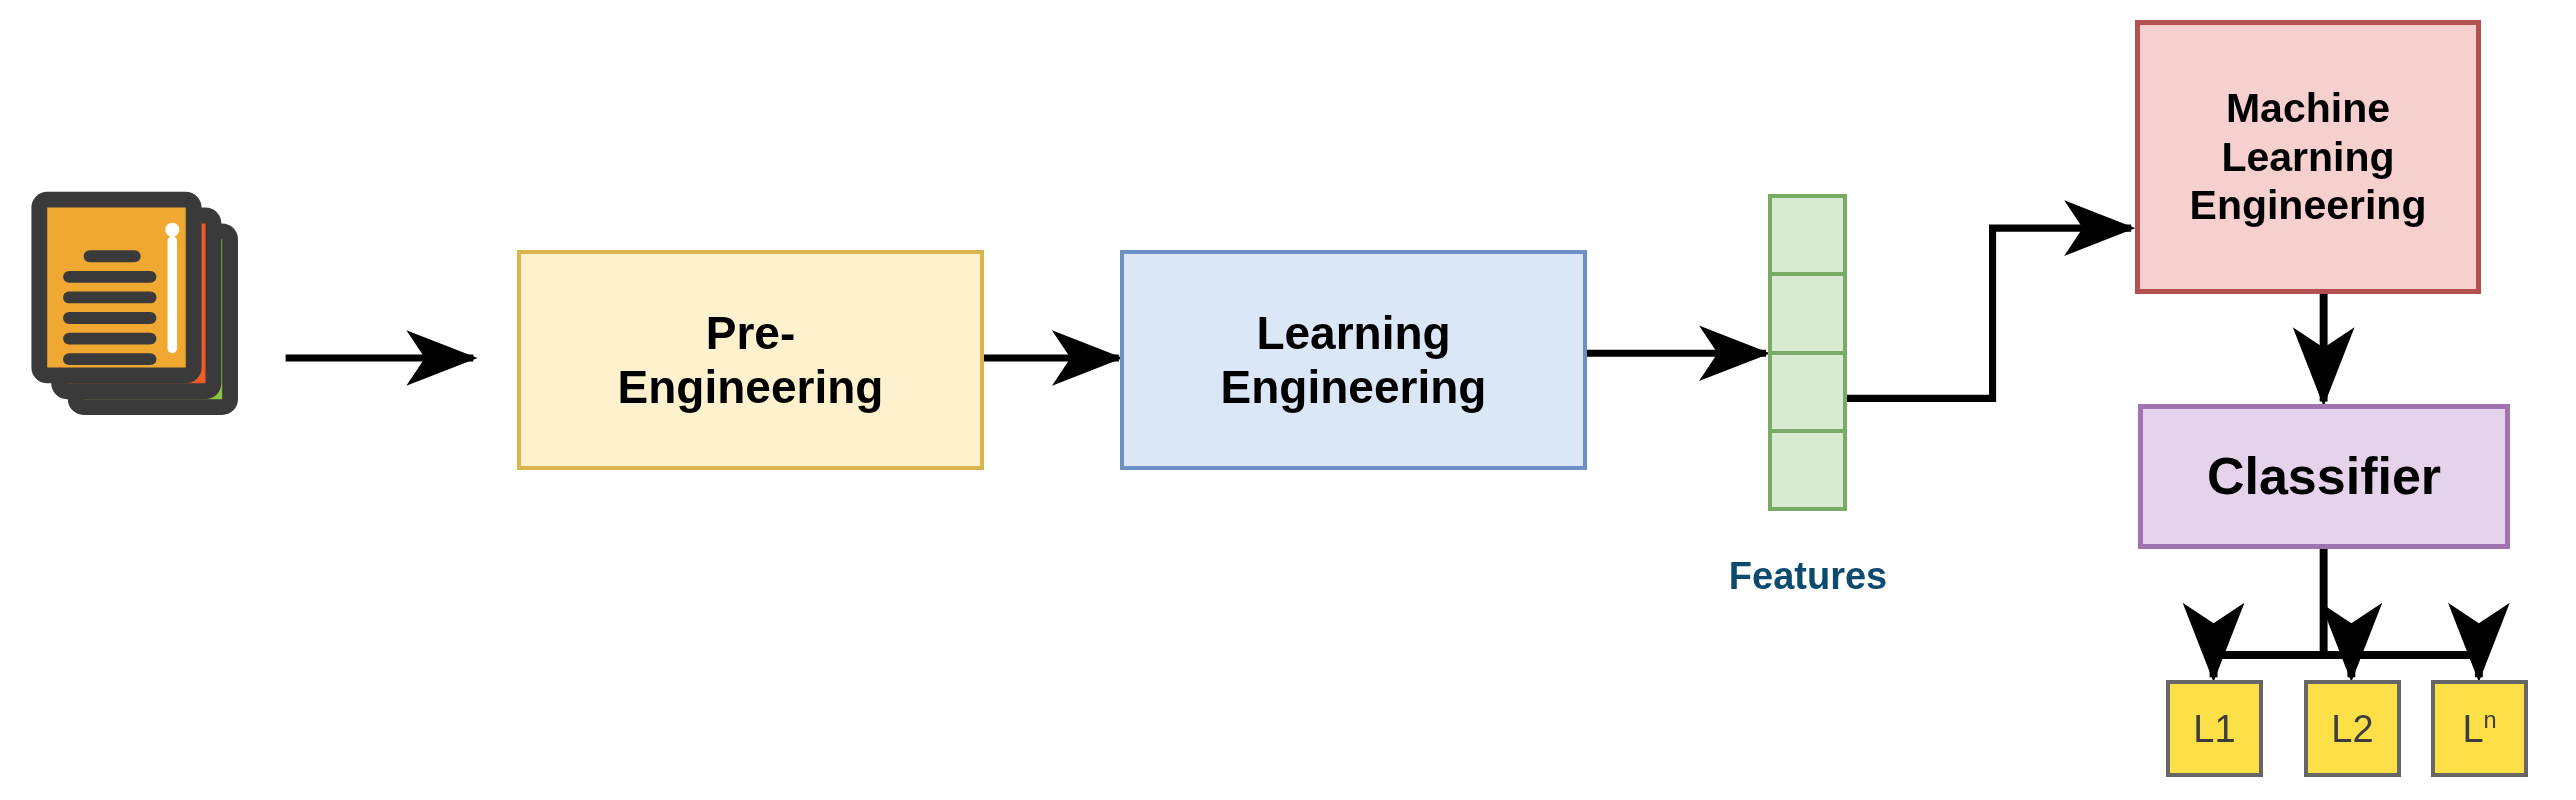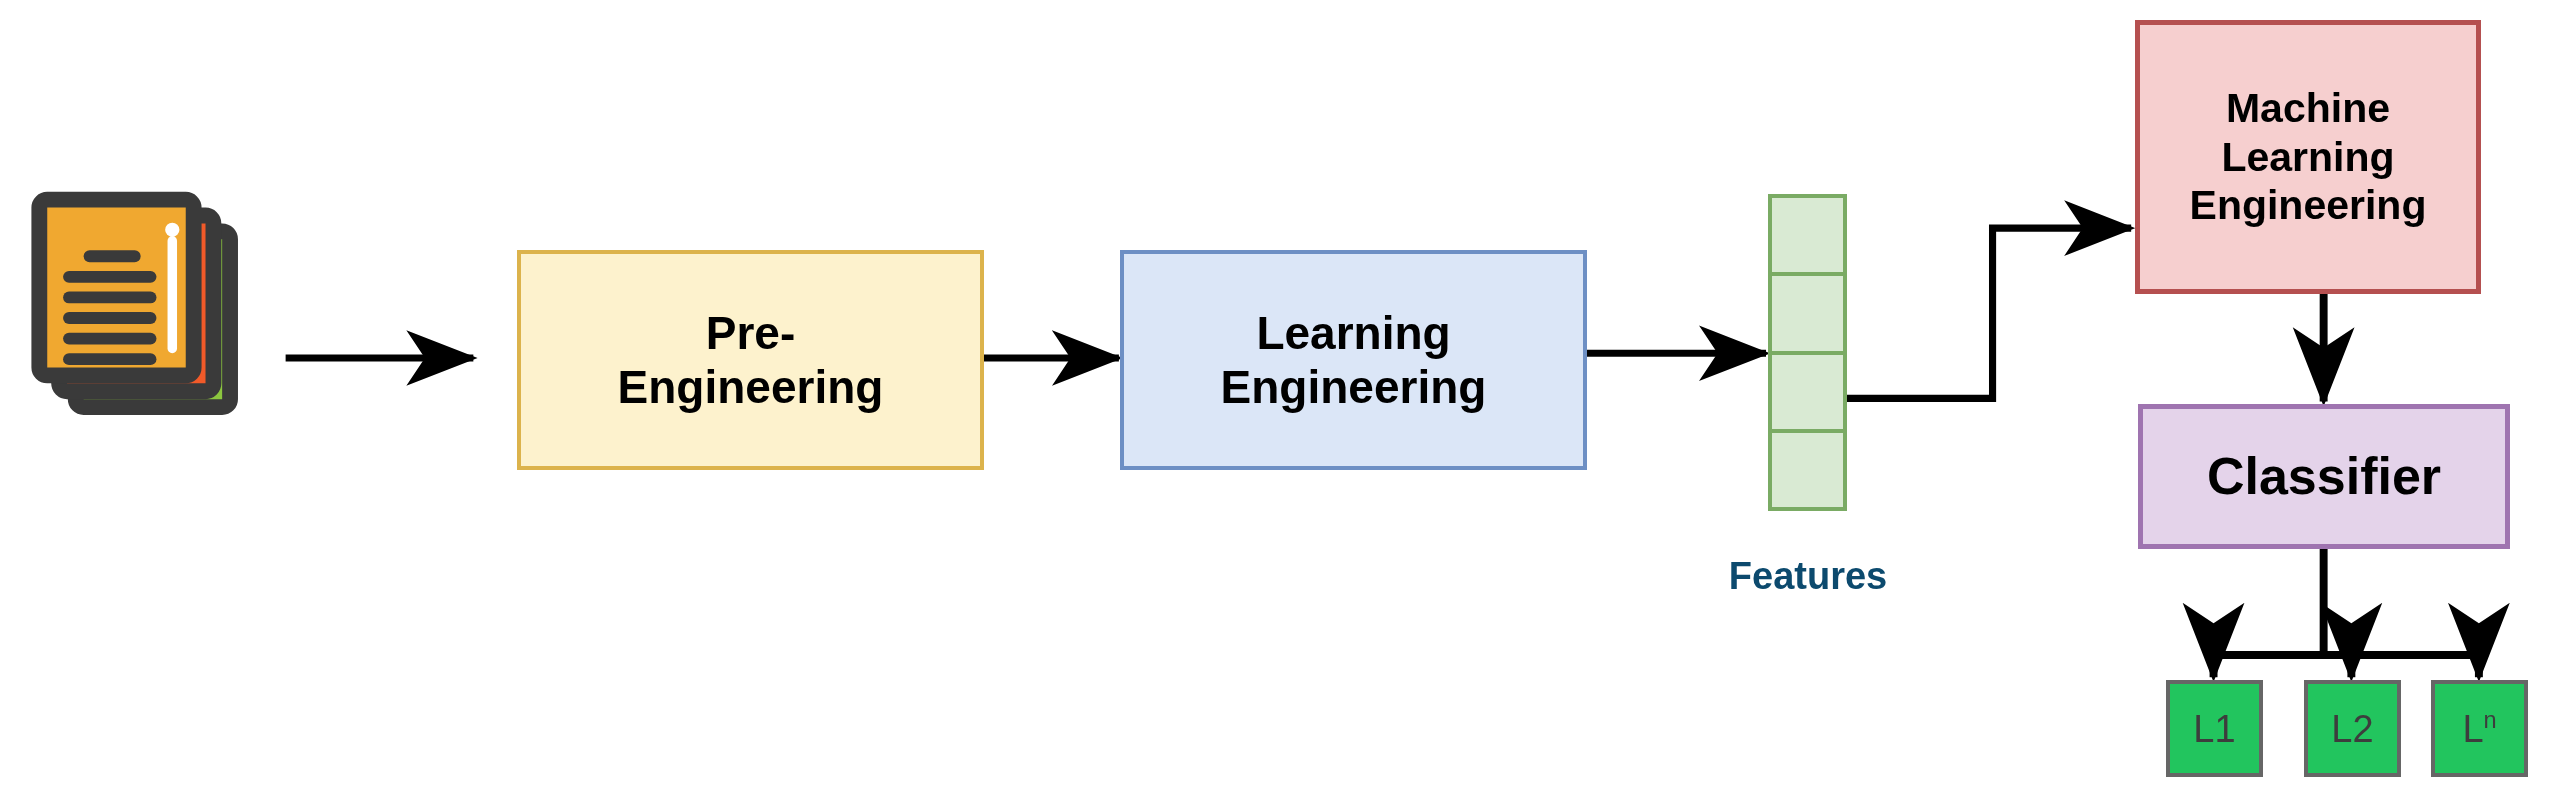--- a/index.html
+++ b/index.html
@@ -101,21 +101,21 @@
     font-size: 52px;
   }
 
   
   .label-box {
     position: absolute;
     box-sizing: border-box;
     top: 680px;
     width: 97px;
     height: 97px;
-    background: #22c55e;
+    background: #fde047;
     border: 4px solid #666666;
     display: flex;
     align-items: center;
     justify-content: center;
     color: #3d3d3d;
     font-size: 38px;
     font-weight: normal;
     line-height: 1;
   }
   #label-l1 { left: 2166px; }

